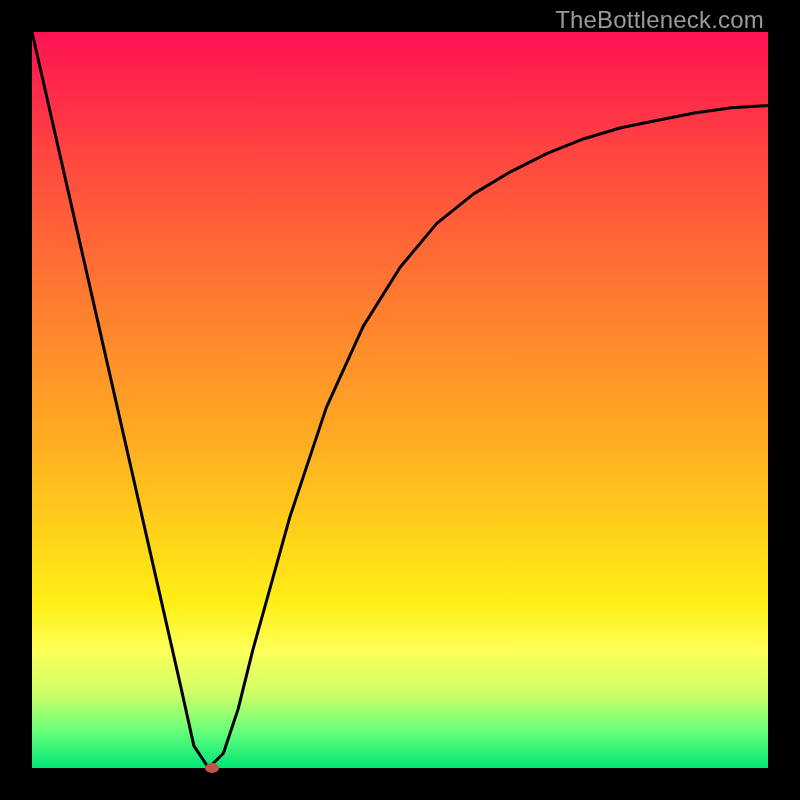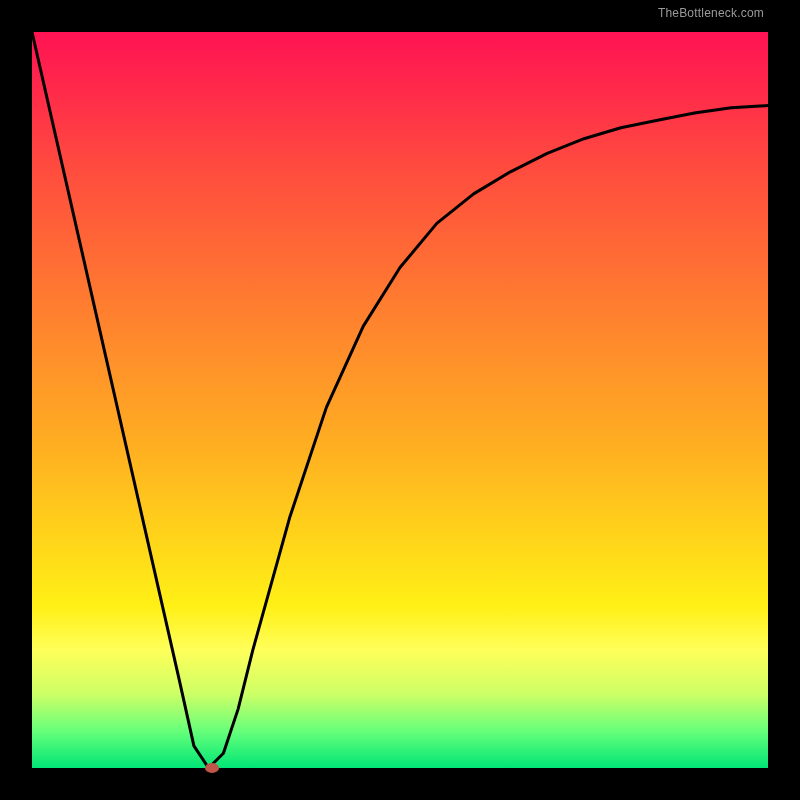--- a/index.html
+++ b/index.html
@@ -38,21 +38,21 @@
       #ccff66 90%,
       #66ff7a 95%,
       #00e676 100%
     );
   }
   .watermark {
     position: absolute;
     top: 6px;
     right: 36px;
     color: #9a9a9a;
-    font-size: 12px;
+    font-size: 24px;
     font-weight: 500;
     letter-spacing: 0.2px;
   }
   svg.curve {
     position: absolute;
     left: 0;
     top: 0;
     width: 736px;
     height: 736px;
   }

